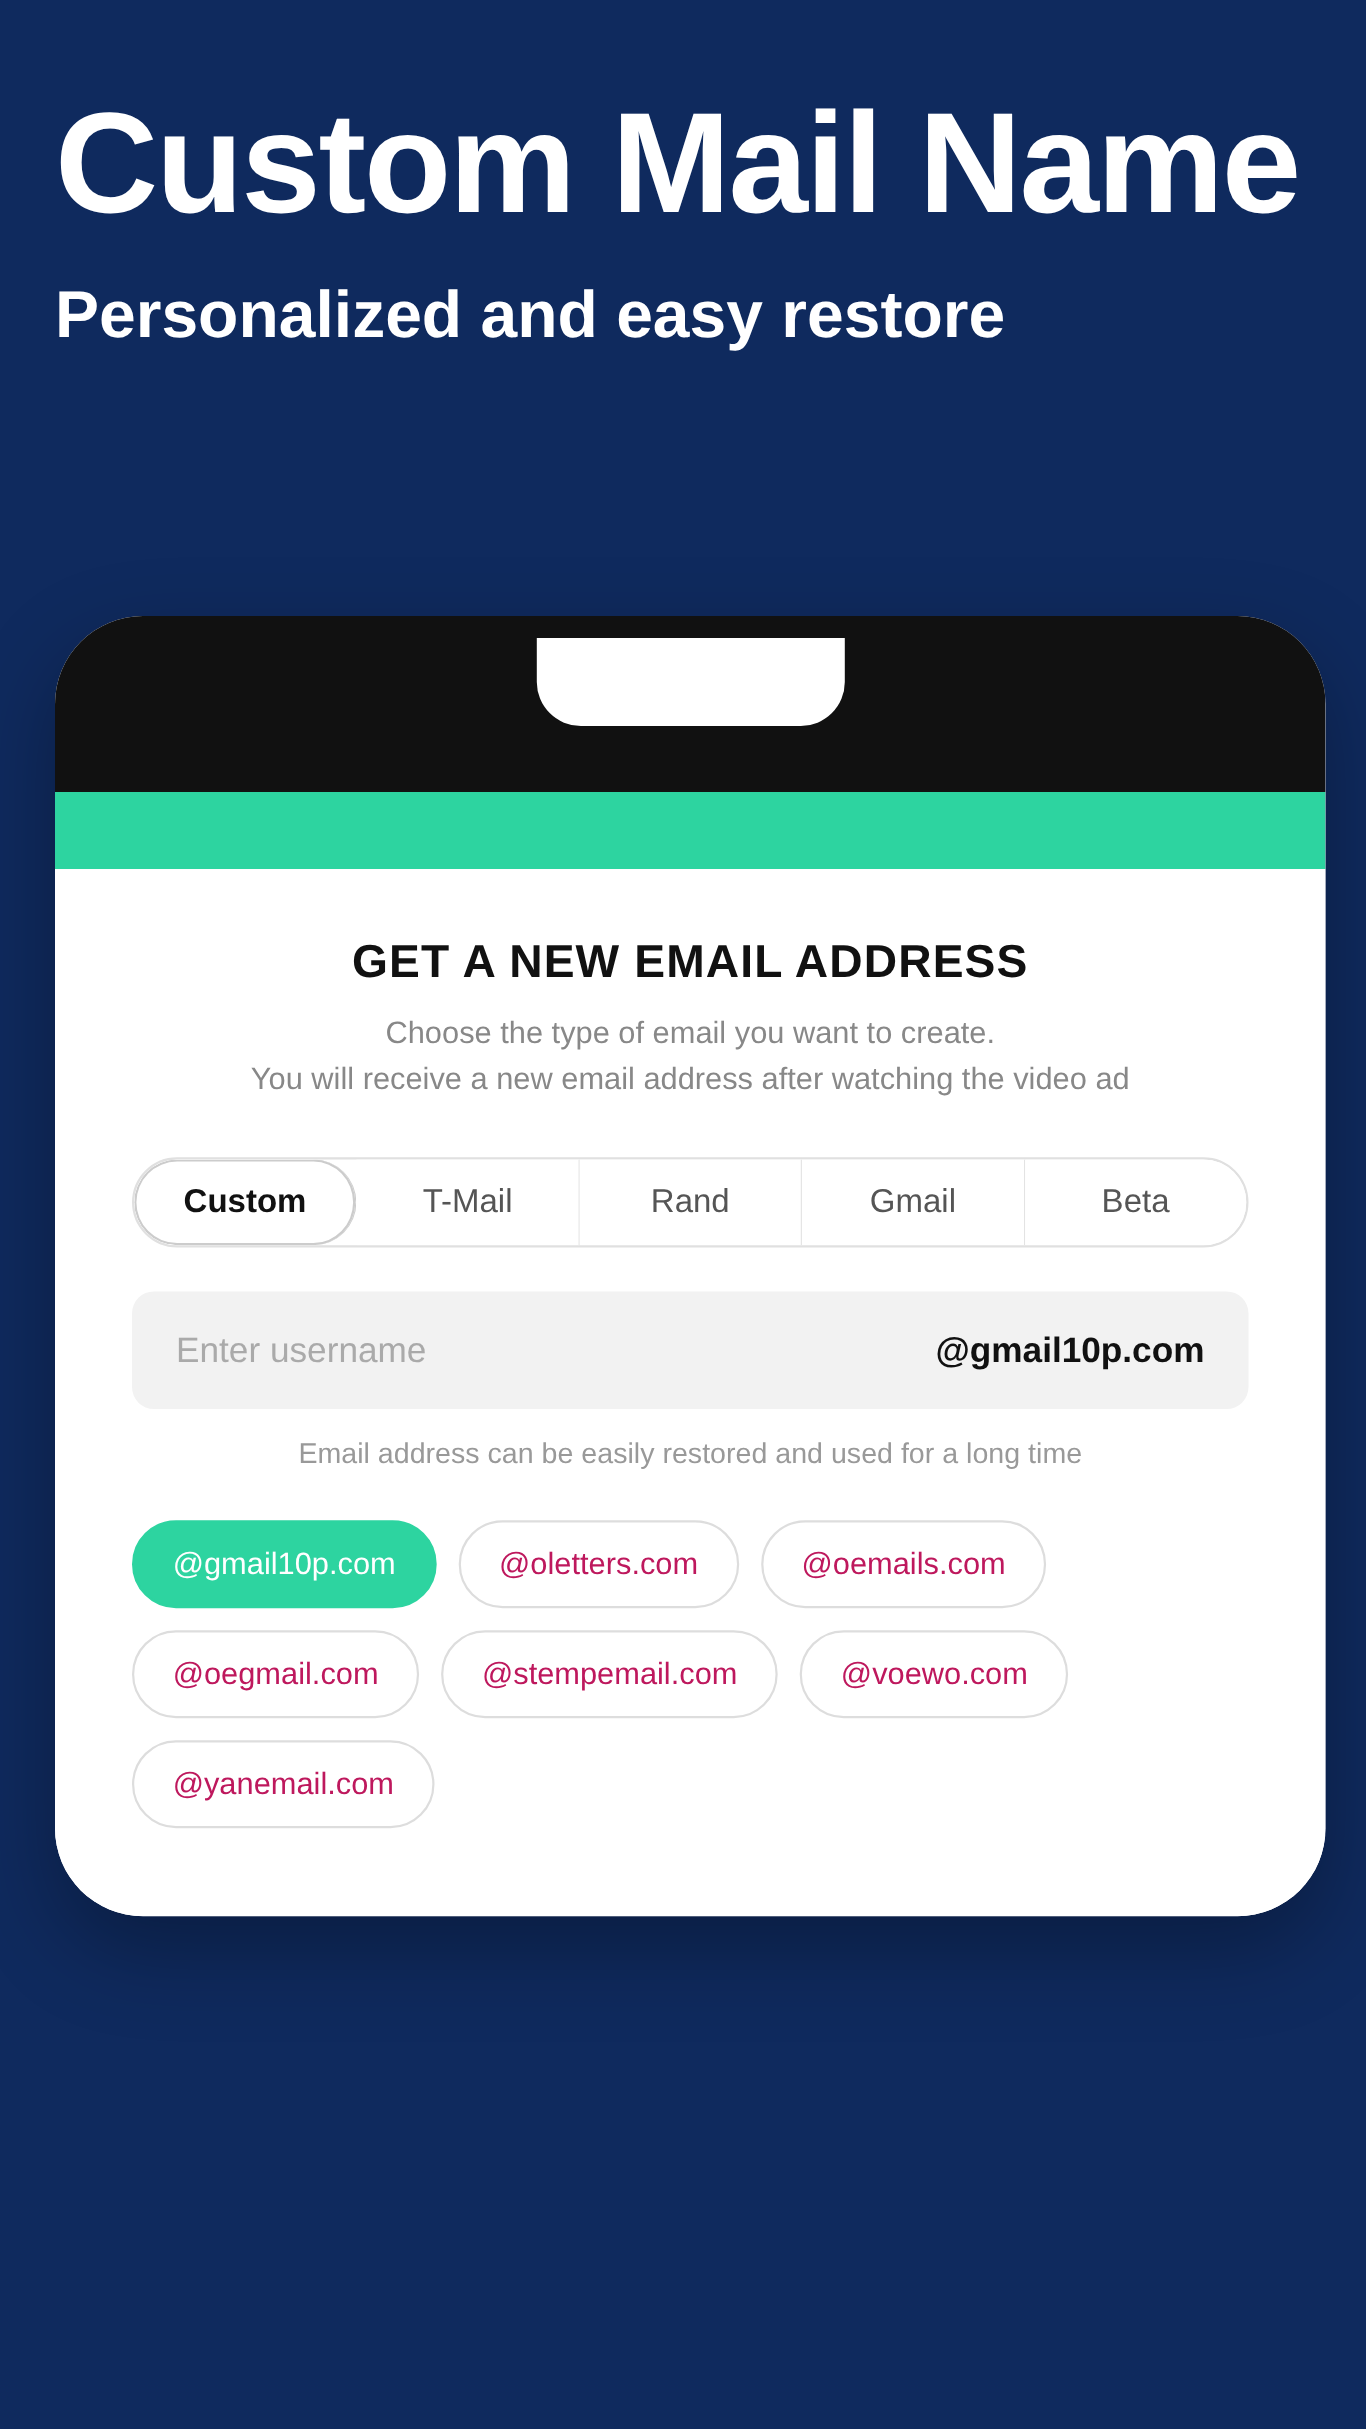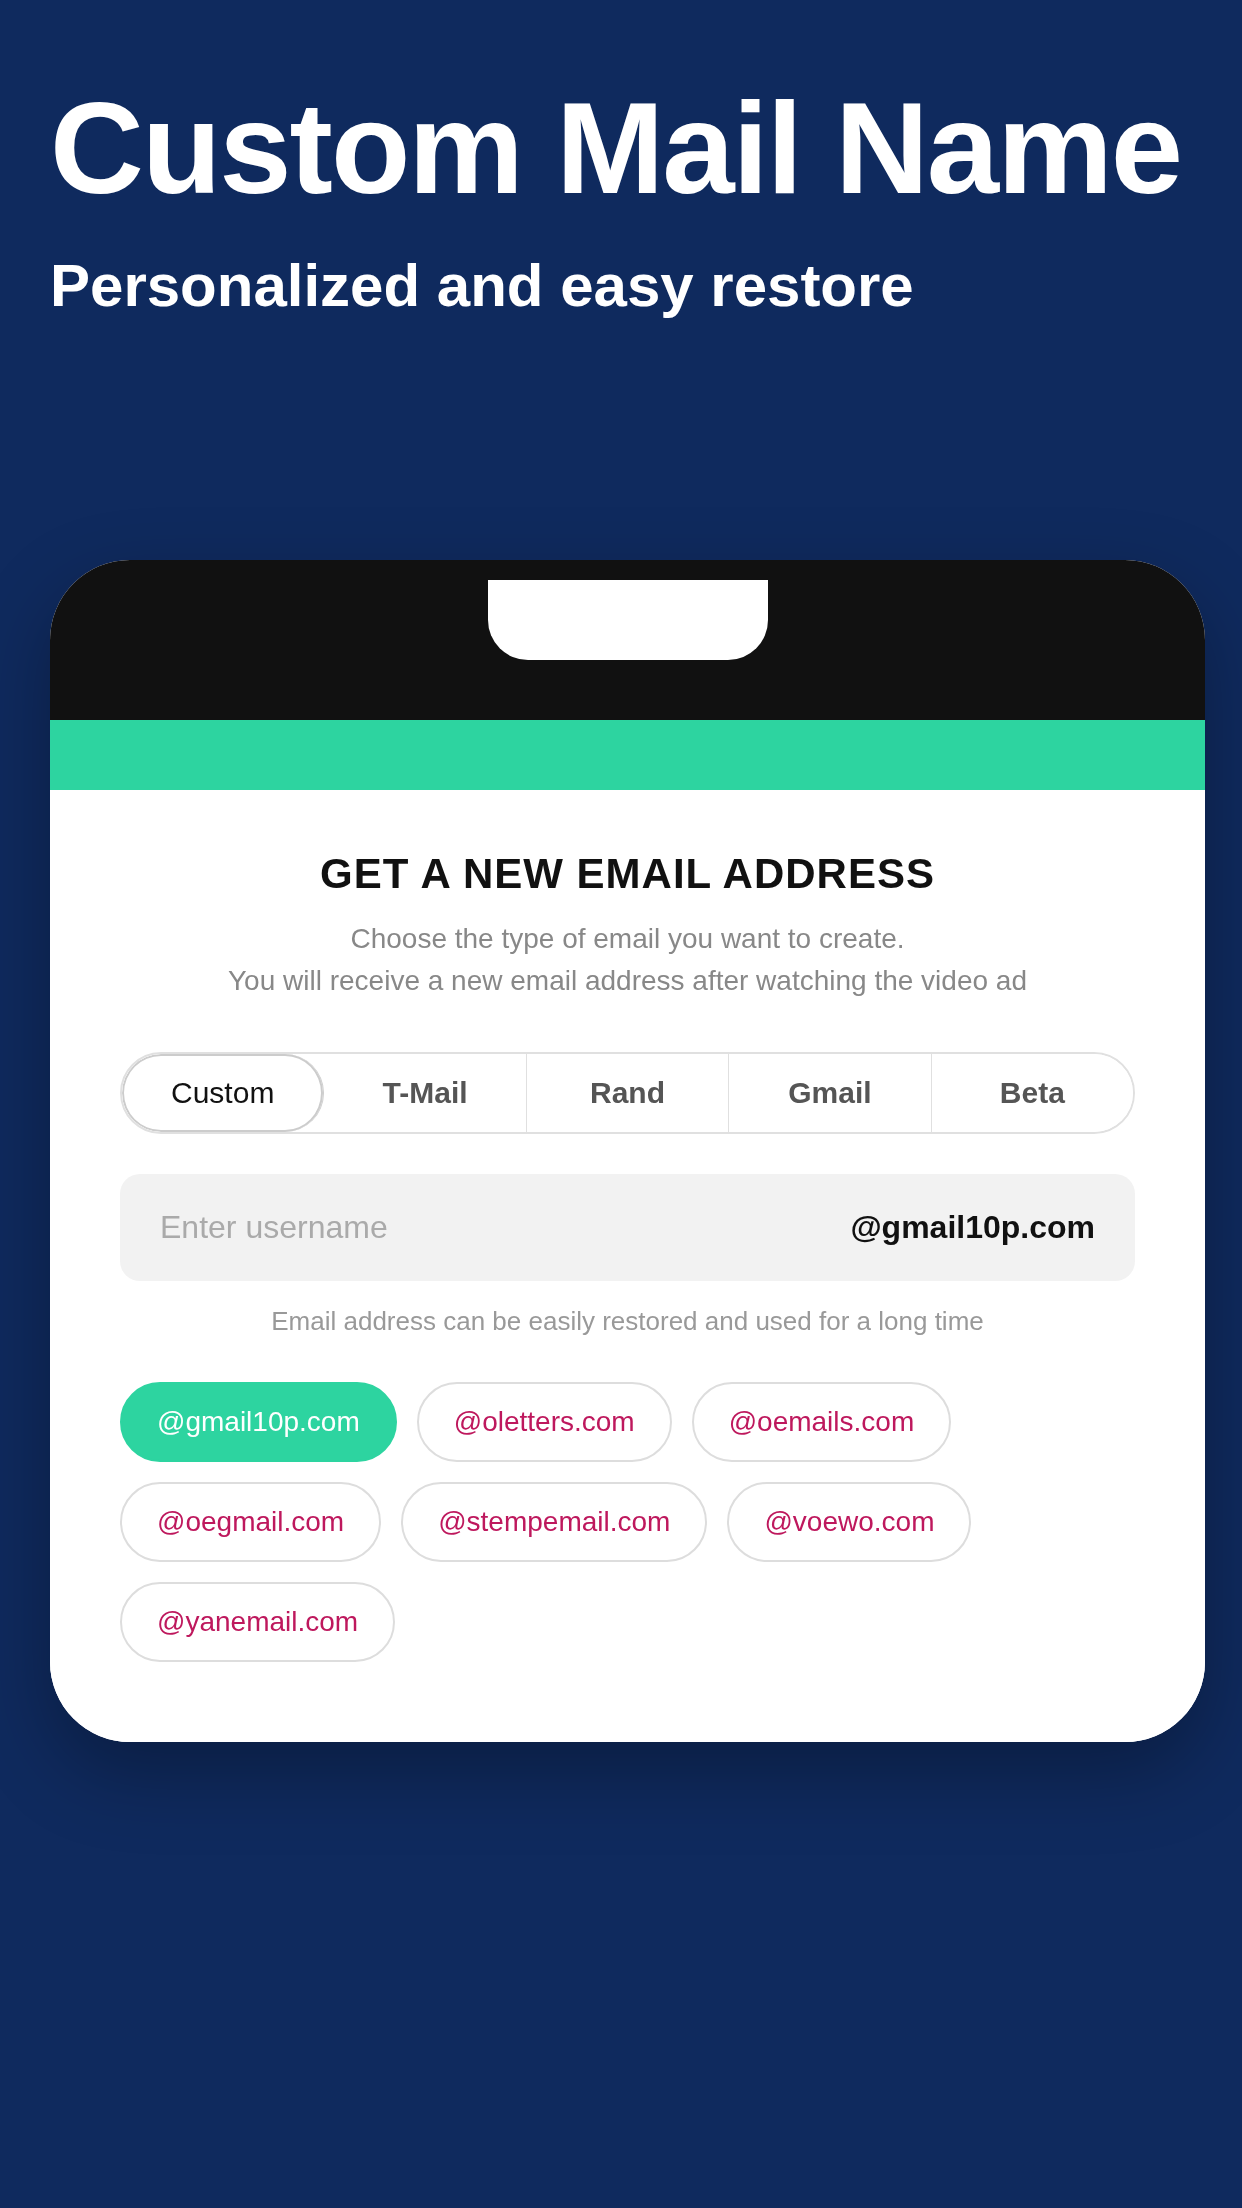--- a/index.html
+++ b/index.html
@@ -103,32 +103,32 @@
       border-radius: 50px;
       overflow: hidden;
       margin-bottom: 40px;
     }
 
     .tab {
       flex: 1;
       padding: 22px 10px;
       text-align: center;
       font-size: 30px;
-      font-weight: 700;
+      font-weight: 400;
       color: #555555;
       cursor: pointer;
       background: white;
       border: none;
       position: relative;
     }
 
     .tab.active {
       background: white;
       color: #111111;
-      font-weight: 400;
+      font-weight: 700;
       border-radius: 50px;
       box-shadow: inset 0 0 0 2px #cccccc;
     }
 
     .tab:not(:last-child) {
       border-right: 1px solid #e0e0e0;
     }
 
     .tab.active:not(:last-child) {
       border-right: 1px solid #cccccc;

